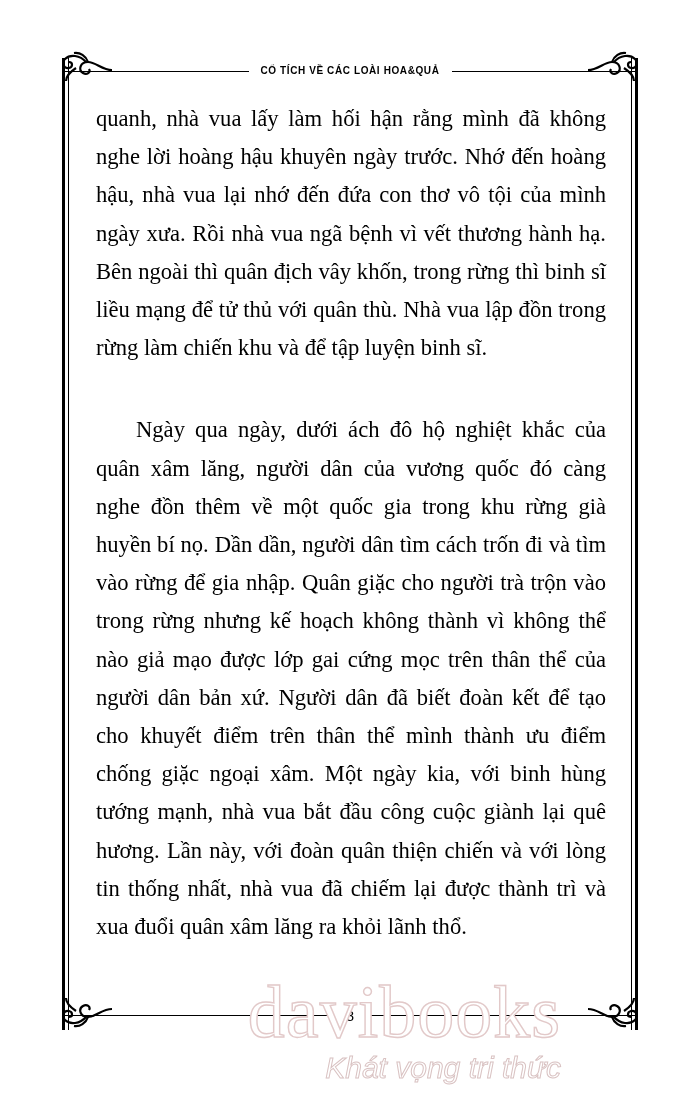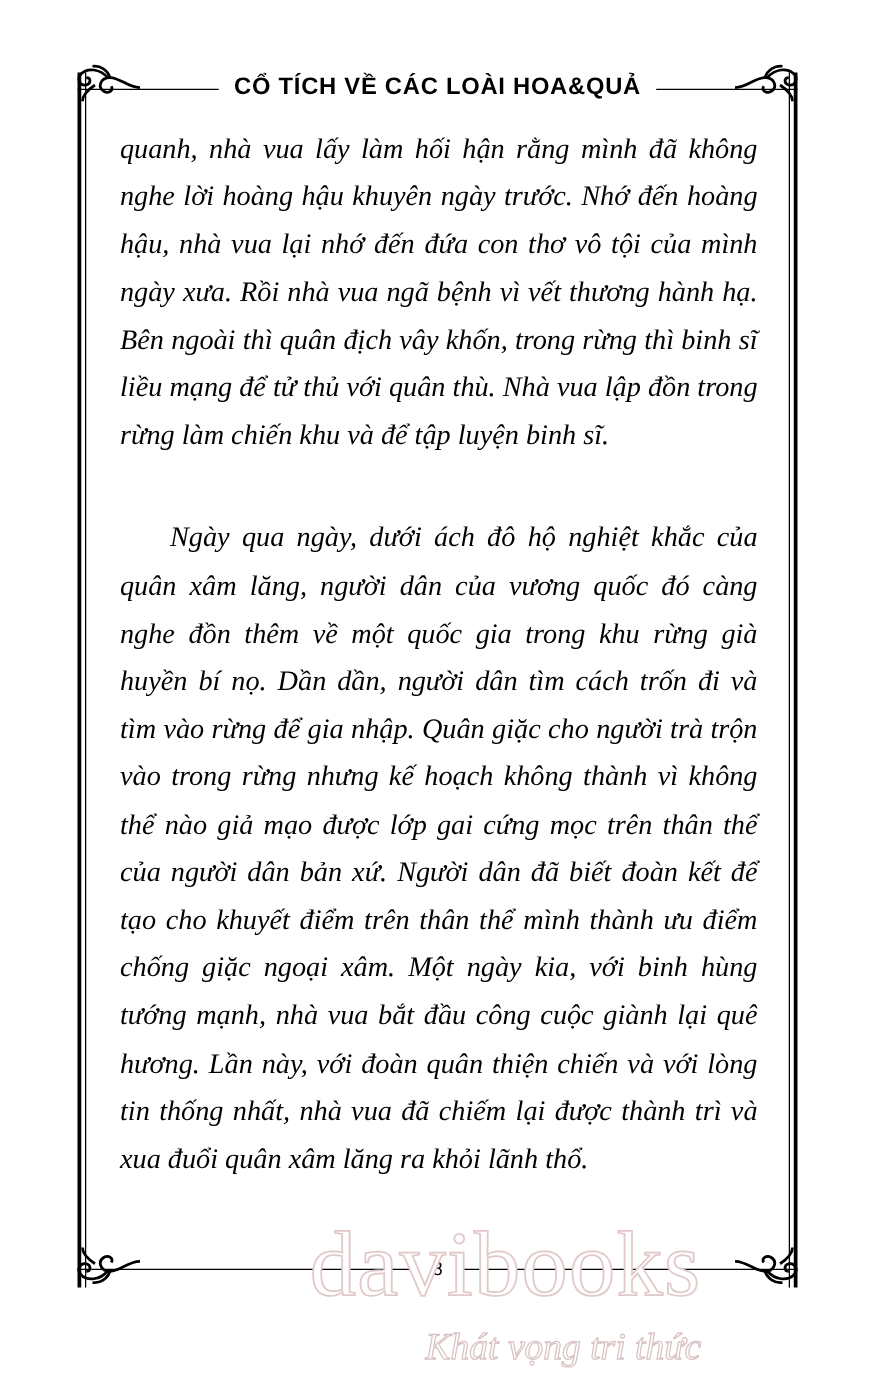--- a/index.html
+++ b/index.html
@@ -61,21 +61,21 @@
     flex: 1 1 auto;
     height: 0;
     border-top: 1.5px solid #000;
     margin-top: 2px;
   }
   .header-title {
     flex: 0 0 auto;
     padding: 0 12px;
     font-family: "Liberation Sans", sans-serif;
     font-weight: bold;
-    font-size: 19px;
+    font-size: 10px;
     letter-spacing: 0.6px;
     white-space: nowrap;
   }
 
   
   .orn {
     position: absolute;
     width: 58px;
     height: 34px;
     color: #000;
@@ -90,21 +90,20 @@
   .content {
     position: absolute;
     left: 96px;
     top: 100px;
     width: 510px;
     font-family: "Liberation Serif", serif;
     font-size: 22.6px;
     line-height: 38.2px;
     text-align: justify;
     text-justify: inter-word;
-    font-style: italic;
   }
   .content p {
     margin: 0;
     text-indent: 0;
   }
   .content p.indent {
     text-indent: 40px;
     margin-top: 44px;
   }
 
@@ -144,27 +143,27 @@
   .wm-main {
     font-family: "Liberation Serif", serif;
     font-size: 74px;
     letter-spacing: 1px;
     color: #ffffff;
     -webkit-text-stroke: 1.4px #e2c9c9;
     text-shadow: 0 0 0 #e2c9c9;
     line-height: 74px;
   }
   .wm-sub {
-    font-family: Liberation Serif, serif;
+    font-family: Liberation Sans, sans-serif;
     font-style: italic;
     font-size: 30px;
     color: #ffffff;
     -webkit-text-stroke: 1px #d9c2c2;
     line-height: 34px;
-    margin-top: 12px;
+    margin-top: 2px;
   }
 </style>
 </head>
 <body>
 
 <div class="page">
 
   <div class="frame-outer"></div>
   <div class="frame-inner"></div>
 

